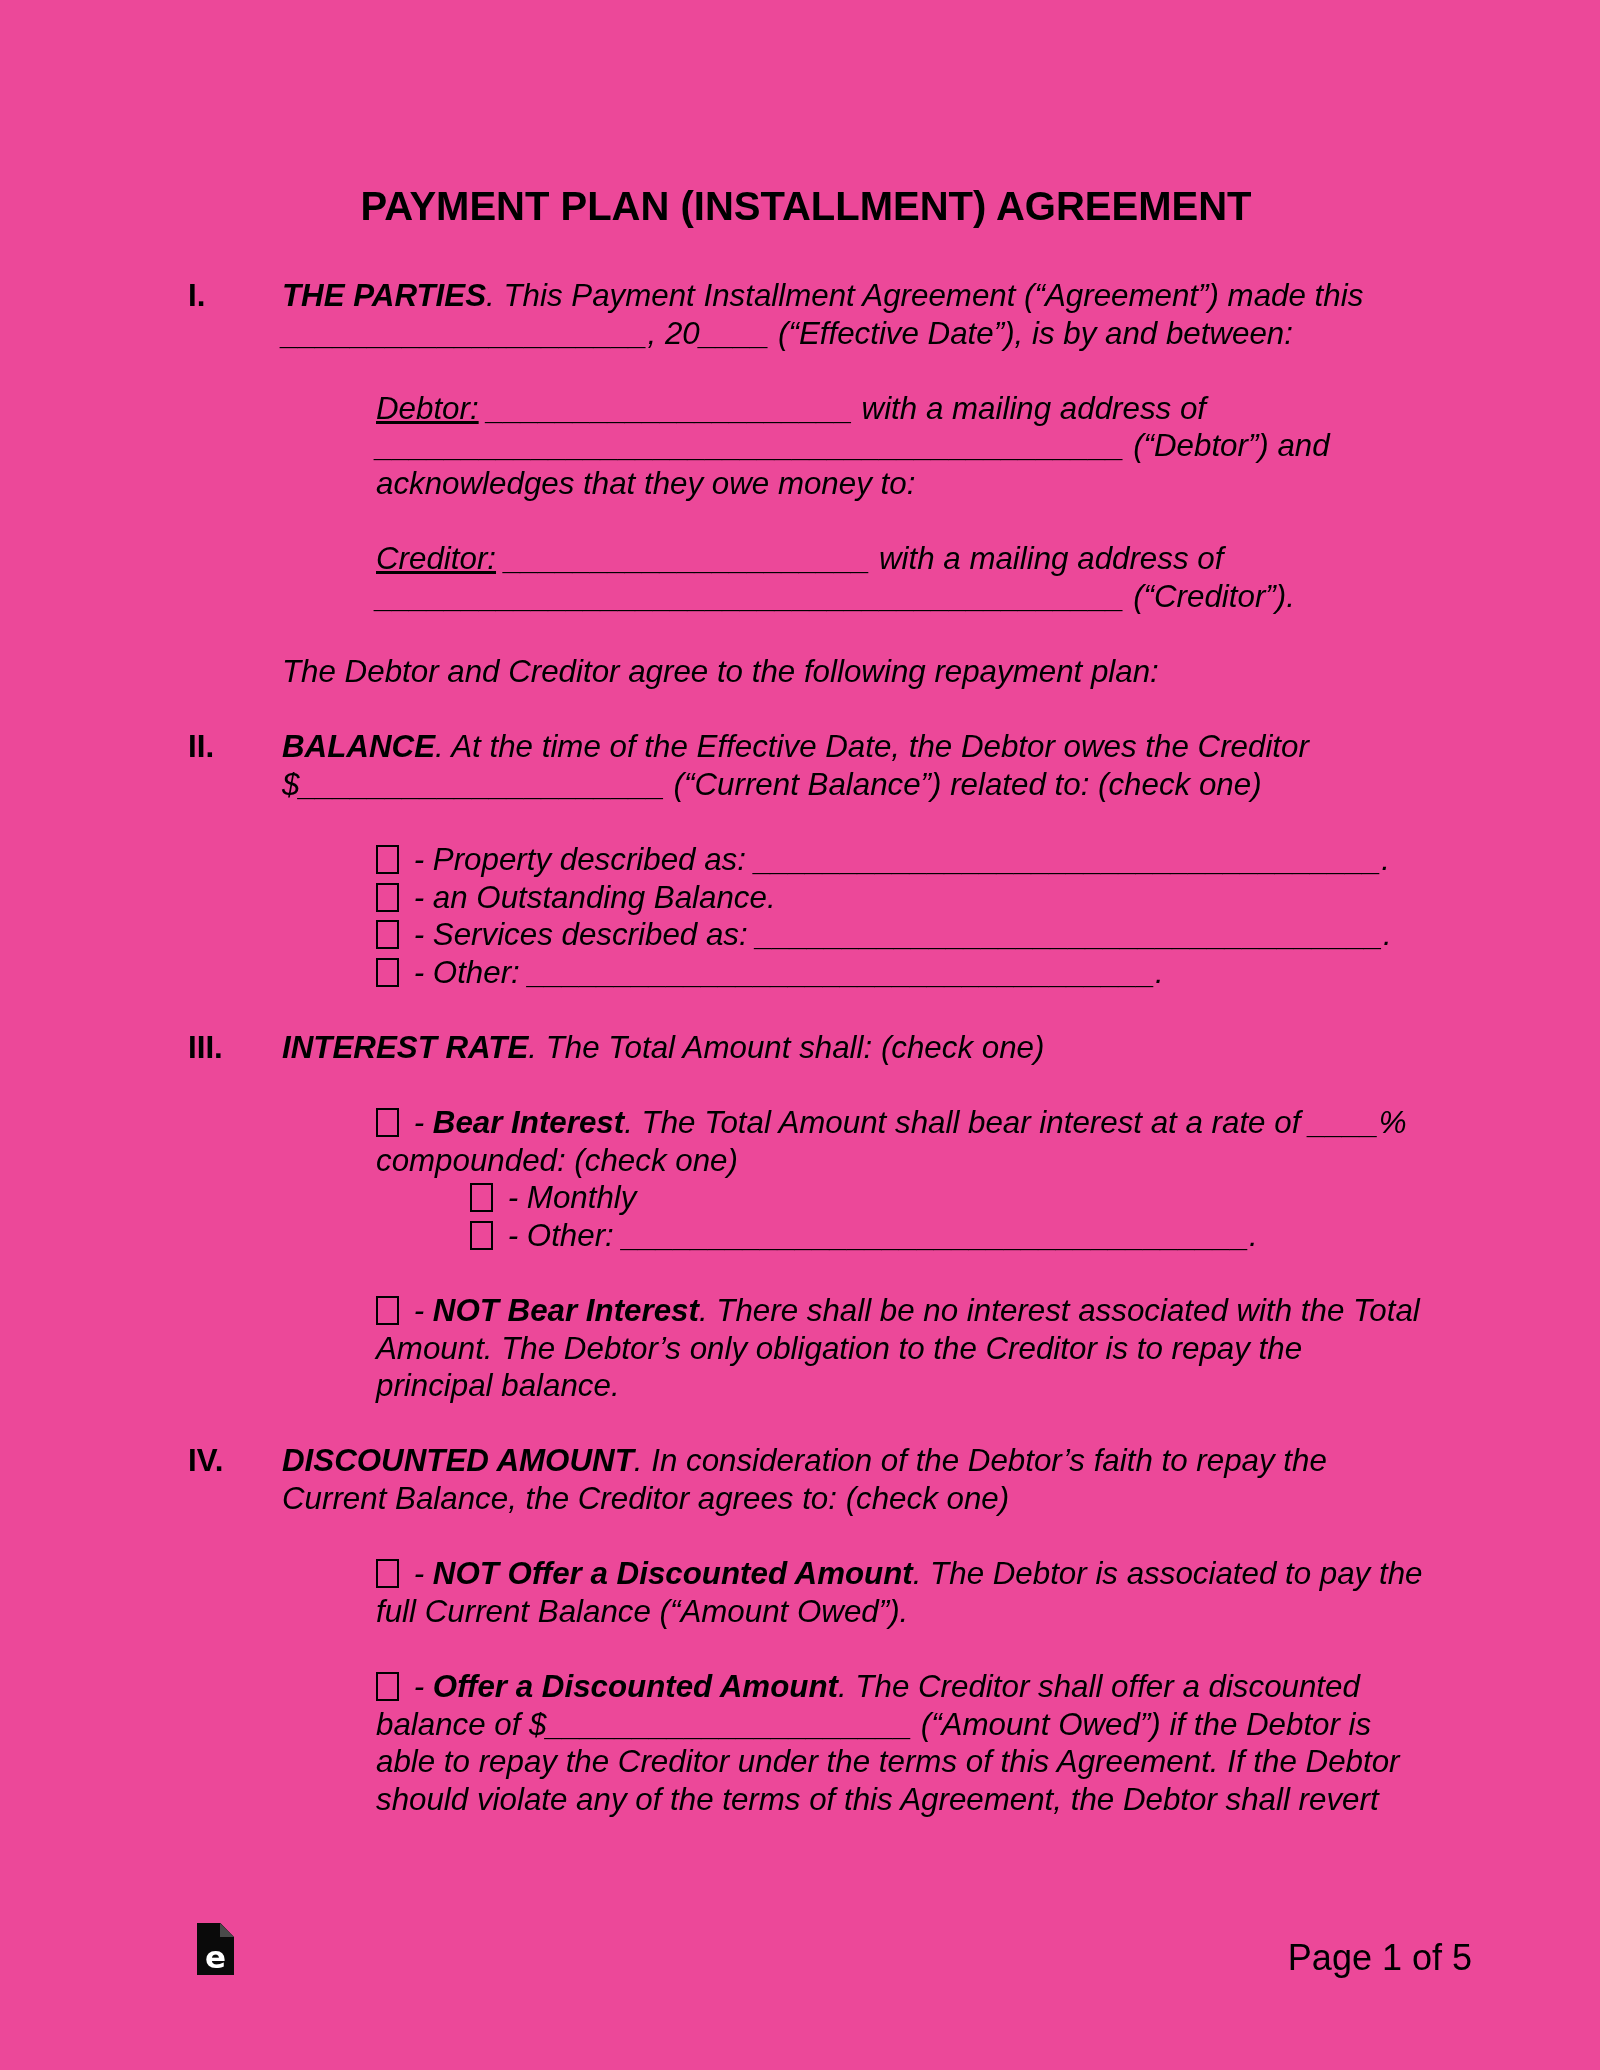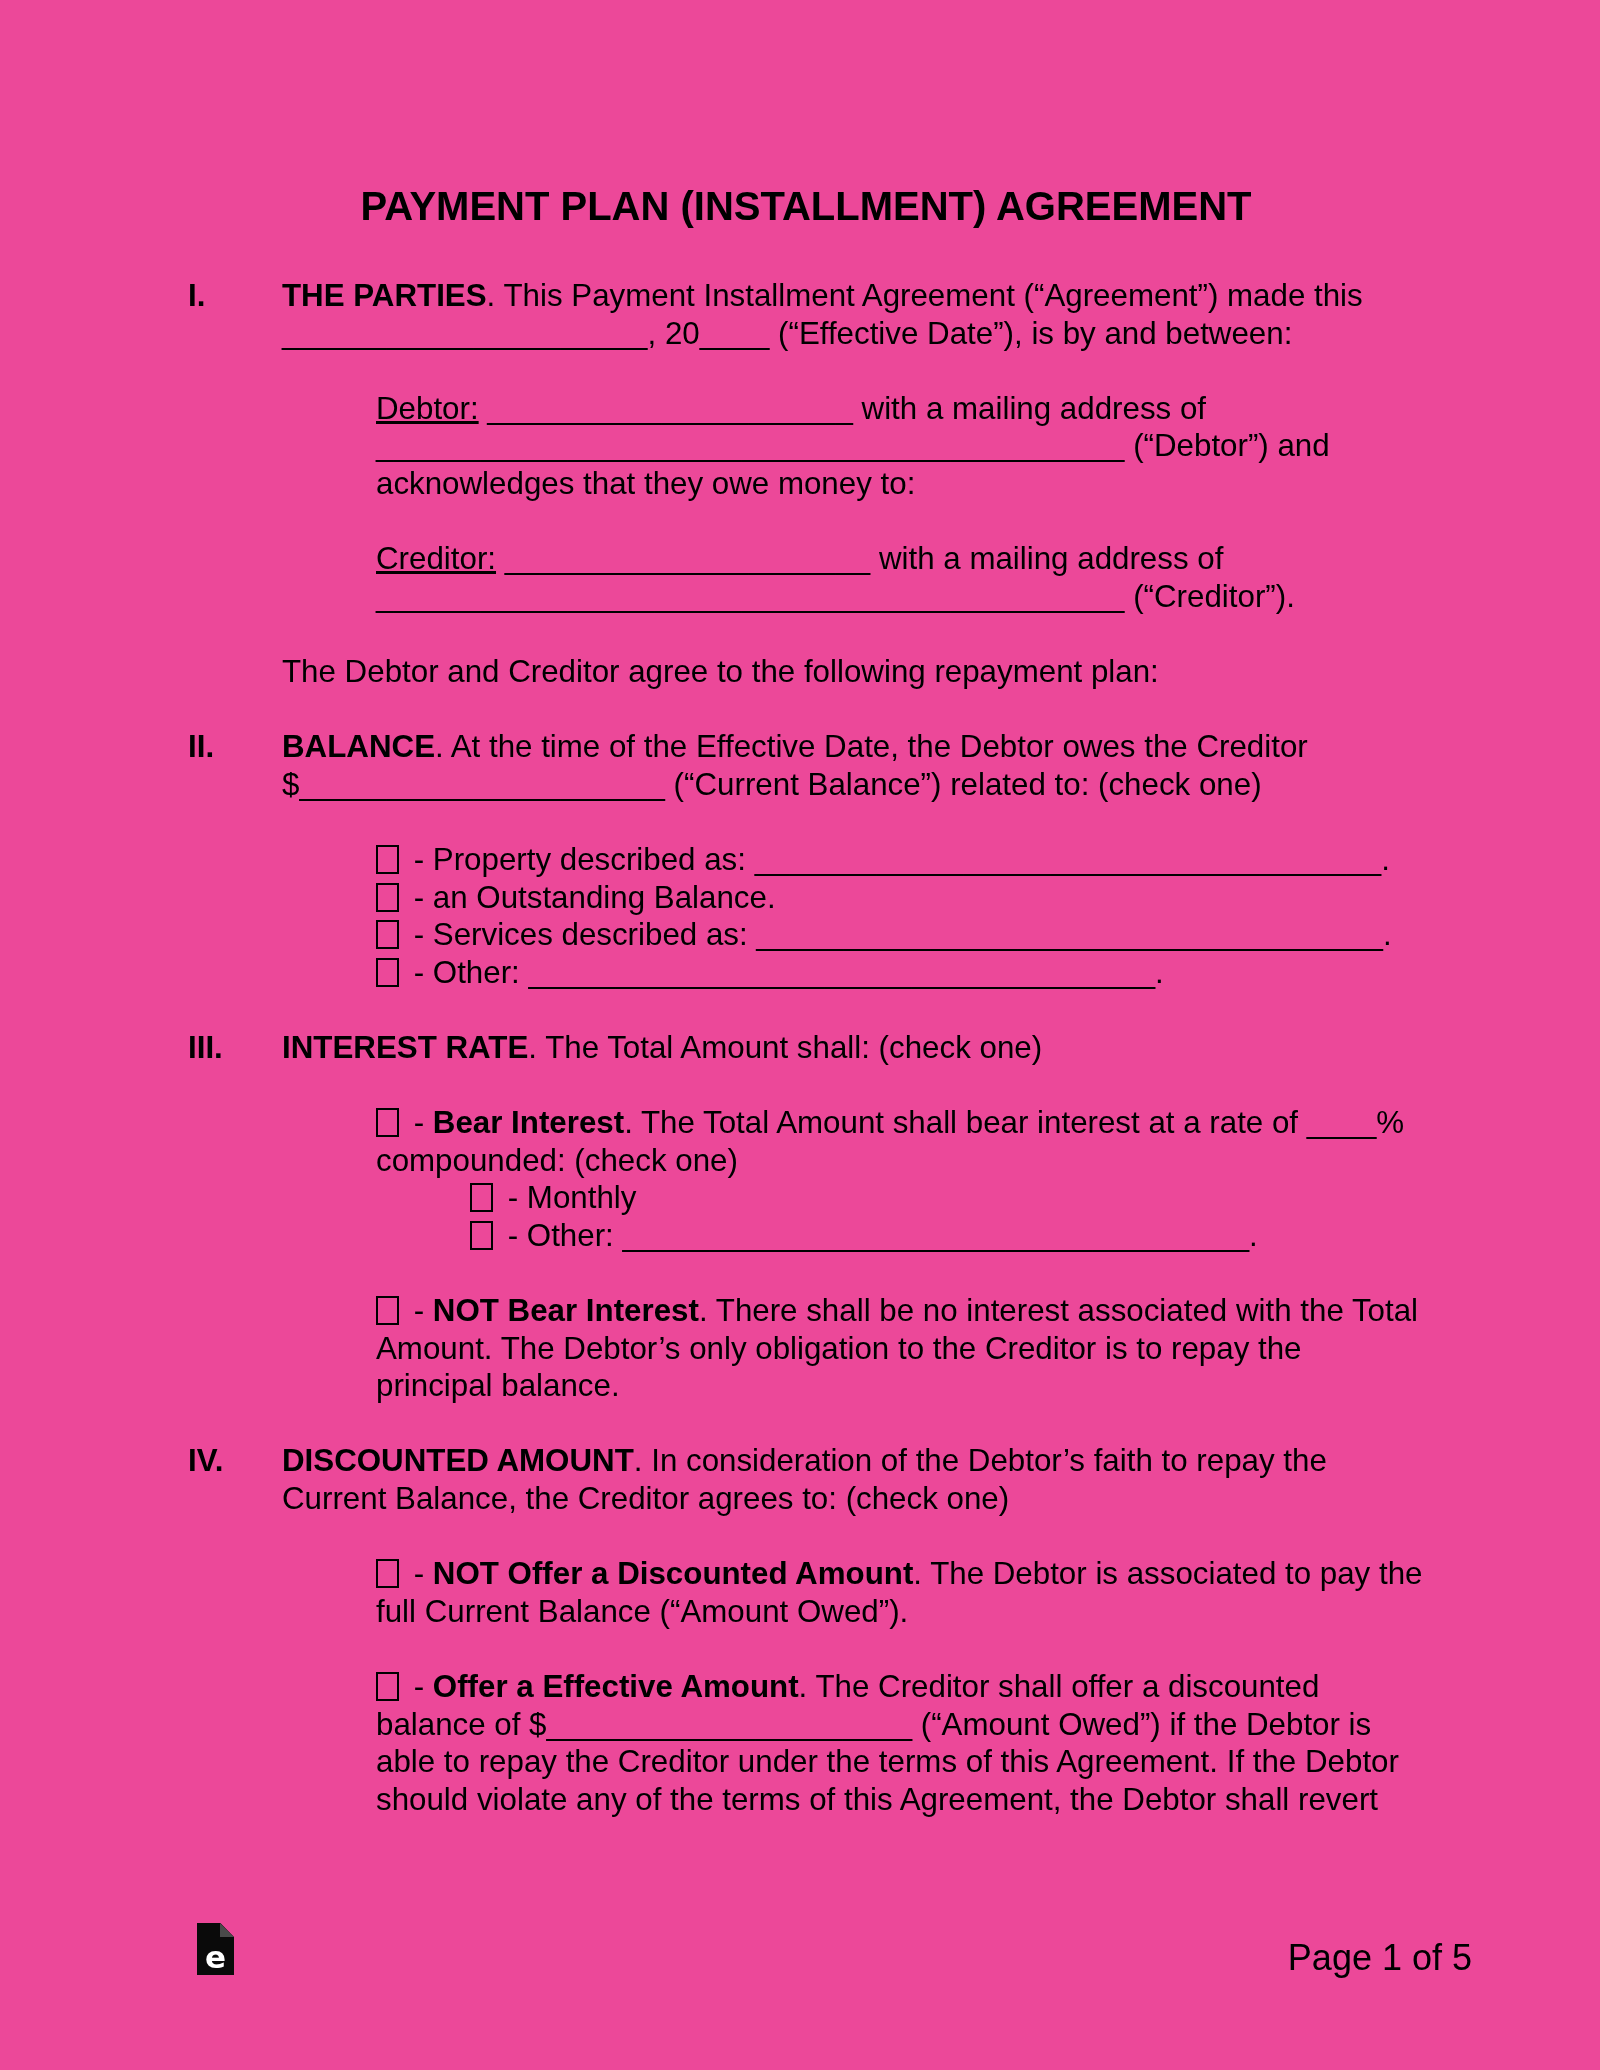--- a/index.html
+++ b/index.html
@@ -14,21 +14,21 @@
   }
   .content { position:absolute; left:188px; top:183px; width:1236px; }
   .doc-title {
     margin:0 0 48px 0;
     font-size:40px; line-height:46px;
     font-weight:bold; text-align:center;
     letter-spacing:0;
   }
   .sec { display:grid; grid-template-columns:94px 1fr; }
   .num { font-weight:bold; }
-  .para { margin:0 0 37.6px 0; }
+  .para { margin:0 0 37.6px 0;font-style:italic; }
   .indent1 { margin-left:94px; }
   .sub { margin-left:94px; }
   .cbline { display:block; }
   .b { font-weight:bold; }
   .u { text-decoration:underline; }
   .cb {
     display:inline-block;
     width:19px; height:25px;
     border:2.5px solid #000;
     vertical-align:-4px;
@@ -105,21 +105,21 @@
     </div>
 
     <div class="sec">
       <div class="num">IV.</div>
       <div>
         <p class="para"><span class="b">DISCOUNTED AMOUNT</span><span>. In consideration of the Debtor’s faith to repay the Current Balance, the Creditor agrees to: (check one)</span></p>
         <div class="para indent1">
           <div class="cbline"><span class="cb"></span><span> - </span><span class="b">NOT Offer a Discounted Amount</span><span>. The Debtor is associated to pay the full Current Balance (“Amount Owed”).</span></div>
         </div>
         <div class="para indent1">
-          <div class="cbline"><span class="cb"></span><span> - </span><span class="b">Offer a Effective Amount</span><span>. The Creditor shall offer a discounted balance of $_____________________ (“Amount Owed”) if the Debtor is able to repay the Creditor under the terms of this Agreement. If the Debtor should violate any of the terms of this Agreement, the Debtor shall revert</span></div>
+          <div class="cbline"><span class="cb"></span><span> - </span><span class="b">Offer a Discounted Amount</span><span>. The Creditor shall offer a discounted balance of $_____________________ (“Amount Owed”) if the Debtor is able to repay the Creditor under the terms of this Agreement. If the Debtor should violate any of the terms of this Agreement, the Debtor shall revert</span></div>
         </div>
       </div>
     </div>
 
   </div>
 
   <div class="logo">
     <span class="logo-fold"></span>
     <span class="logo-letter">e</span>
   </div>

